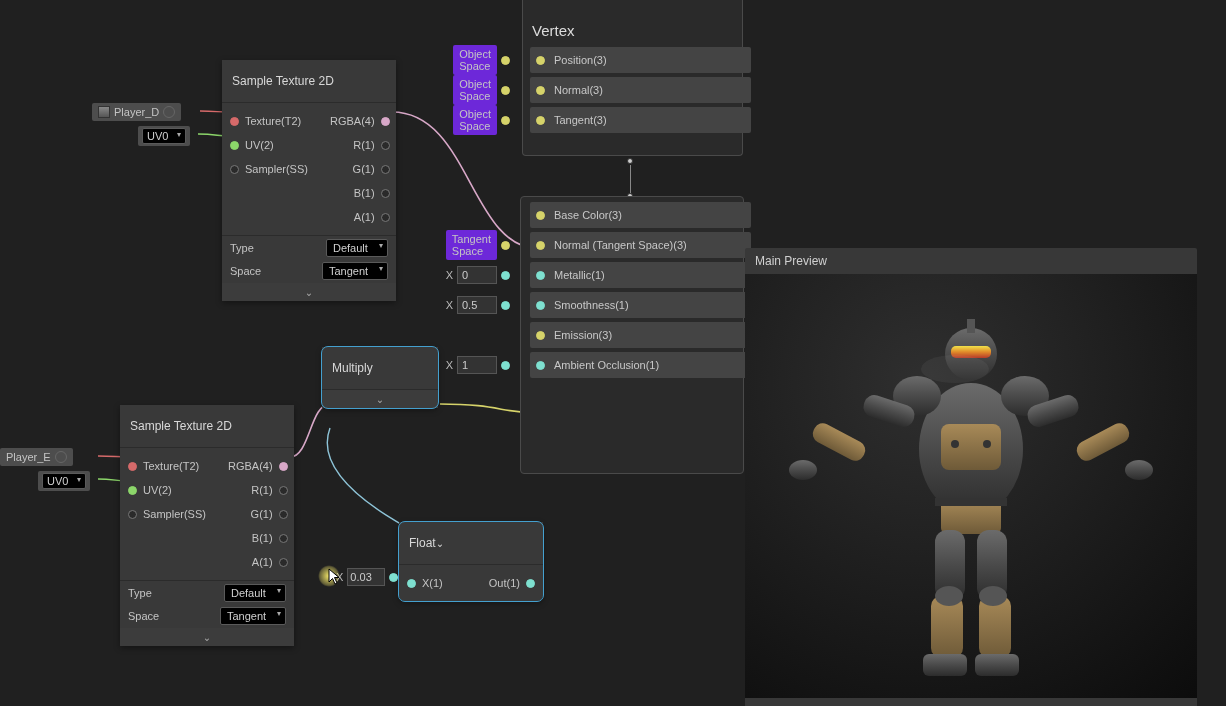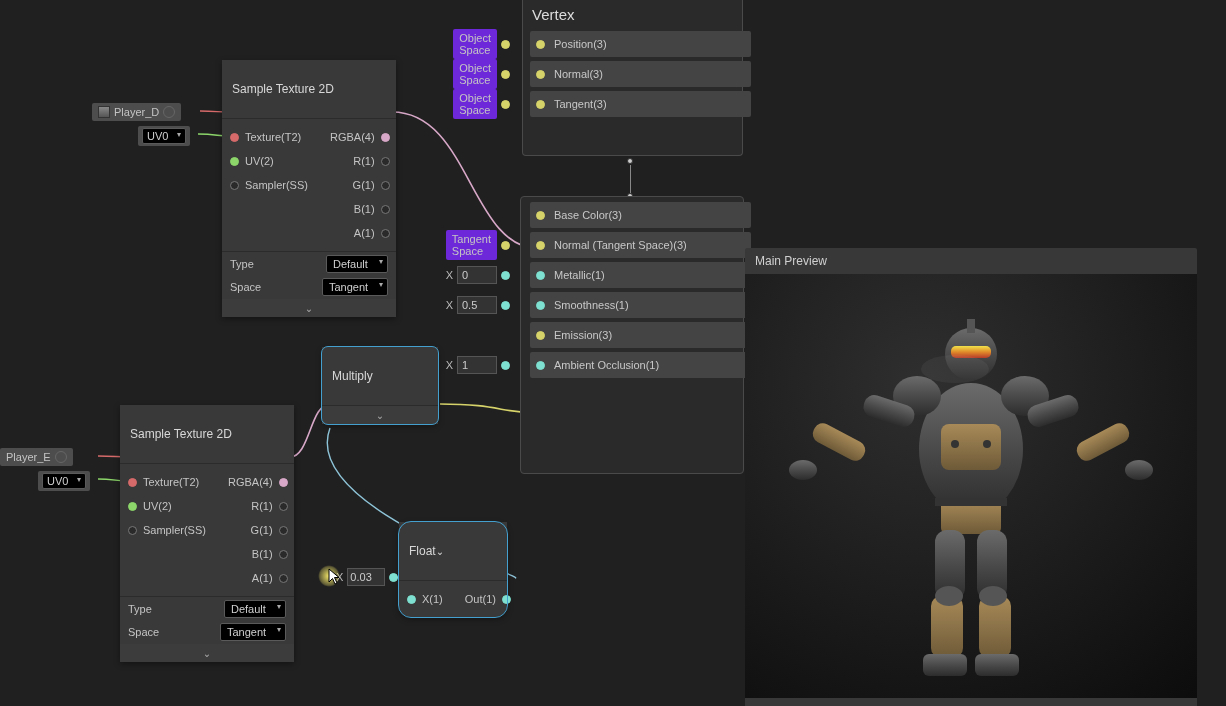--- a/index.html
+++ b/index.html
@@ -17,21 +17,21 @@
   svg.wires { position: absolute; inset: 0; width: 1226px; height: 706px; pointer-events: none; }
 
   .node {
     position: absolute;
     background: #393939;
     border-radius: 2px;
     box-shadow: 0 2px 6px rgba(0,0,0,.4);
   }
   .node.selected { outline: 1px solid #44a0cf; }
   .node-title {
-    padding: 22px 10px;
+    padding: 14px 10px;
     font-size: 12px;
     color: #d8d8d8;
     background: #393939;
     border-bottom: 1px solid #2b2b2b;
   }
   .node-body { padding: 4px 0; }
   .node-footer {
     display: flex;
     align-items:center;
     justify-content:center;
@@ -224,21 +224,21 @@
   <path d="M521 290 C 530 290, 536 290, 546 290" stroke="#d6d36a" stroke-width="1.6" fill="none"></path>
   <path d="M521 331 C 530 331, 536 331, 546 331" stroke="#7ee0d0" stroke-width="1.6" fill="none"></path>
   <path d="M521 372 C 530 372, 536 372, 546 372" stroke="#7ee0d0" stroke-width="1.6" fill="none"></path>
   <path d="M521 454 C 530 454, 536 454, 546 454" stroke="#7ee0d0" stroke-width="1.6" fill="none"></path>
 
   <path d="M390 577 C 398 577, 400 578, 408 578" stroke="#7ee0d0" stroke-width="1.4" fill="none"></path>
 </svg>
 
 <div style="position:absolute;left:522px;top:0;width:221px;height:156px;border:1px solid #4a4a4a;border-top:none;border-radius:0 0 4px 4px;background:#2a2a2a;"></div>
 
-<div class="vertex" style="left:530px;top:0;">
+<div class="vertex" style="left:530px;top:16px;">
   <div class="vert-title">Vertex</div>
   <div class="slot-row">
     <span class="in-dot port filled-yellow"></span>
     <span class="slot-text">Position(3)</span>
     <div class="slot-field">
           <span class="chip">Object Space</span>
           <span class="port filled-yellow"></span>
         </div>
   </div>
   <div class="slot-row">
@@ -451,21 +451,21 @@
   <span class="select-wrap"><select class="select" style="min-width:44px;padding:1px 14px 1px 4px;"><option>UV0</option></select></span>
 </div>
 
 <div class="node selected" style="left:322px;top:347px;width:116px;border-radius:6px;">
   <div class="node-title">Multiply</div>
   <div class="node-footer">
         <span class="chev">⌄</span>
       </div>
 </div>
 
-<div class="node selected" style="left:399px;top:522px;width:108px;border-radius:12px;">
+<div class="node selected" style="left:399px;top:522px;width:144px;border-radius:6px;">
   <div class="node-title" style="display:flex;align-items:center;">
     <span>Float</span>
     <span class="grow"></span>
     <span class="chev">⌄</span>
   </div>
   <div class="two-col node-body">
     <div class="col">
       <div class="row">
             <span class="port filled-cyan"></span>
             <span class="lbl">X(1)</span>

